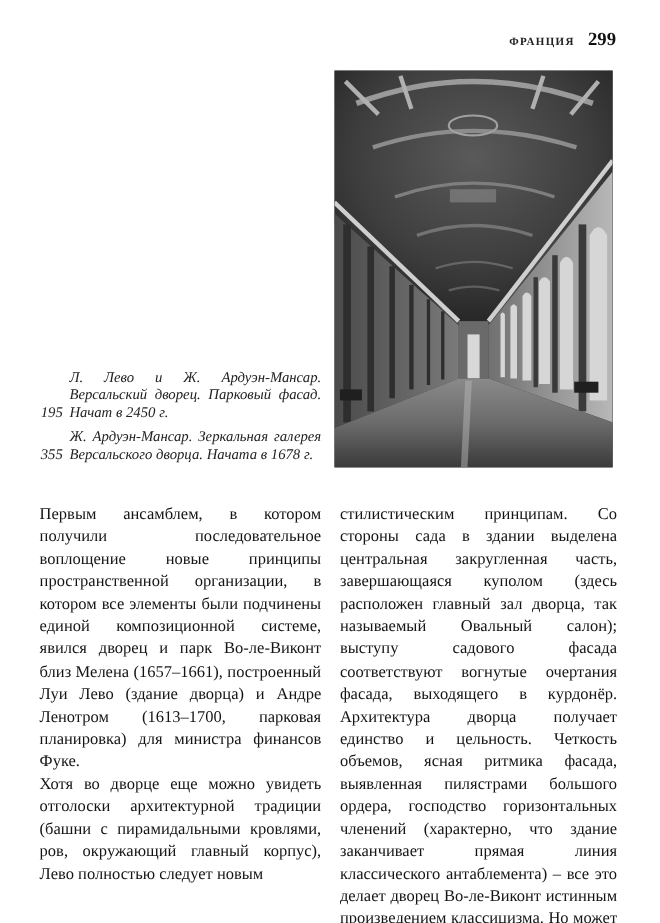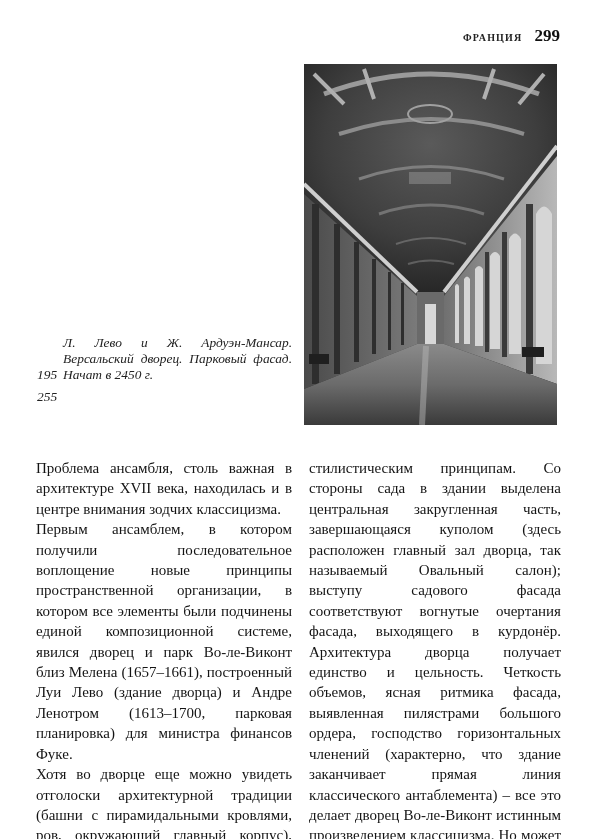--- a/index.html
+++ b/index.html
@@ -104,25 +104,25 @@
     <rect x="218" y="283" width="22" height="10" fill="#1f1f1f"></rect>
   </svg>
 </div>
 
 <div class="captions">
   <div class="caption">
     <span class="num">195</span>
     <span class="txt">Л. Лево и Ж. Ардуэн-Мансар. Версальский дворец. Парковый фасад. Начат в 2450 г.</span>
   </div>
   <div class="caption">
-    <span class="num">255</span>
+    <span class="num">355</span>
+    <span class="txt">Ж. Ардуэн-Мансар. Зеркальная галерея Версальского дворца. Начата в 1678 г.</span>
   </div>
 </div>
 
 <div class="col col-left">
-  <p>Проблема ансамбля, столь важная в архитектуре XVII века, находилась и в центре внимания зодчих классицизма.</p>
   <p>Первым ансамблем, в котором получили последовательное воплощение новые принципы пространственной организации, в котором все элементы были подчинены единой композиционной системе, явился дворец и парк Во-ле-Виконт близ Мелена (1657–1661), построенный Луи Лево (здание дворца) и Андре Ленотром (1613–1700, парковая планировка) для министра финансов Фуке.</p>
   <p>Хотя во дворце еще можно увидеть отголоски архитектурной традиции (башни с пирамидальными кровлями, ров, окружающий главный корпус), Лево полностью следует новым</p>
 </div>
 
 <div class="col col-right">
   <p>стилистическим принципам. Со стороны сада в здании выделена центральная закругленная часть, завершающаяся куполом (здесь расположен главный зал дворца, так называемый Овальный салон); выступу садового фасада соответствуют вогнутые очертания фасада, выходящего в курдонёр. Архитектура дворца получает единство и цельность. Четкость объемов, ясная ритмика фасада, выявленная пилястрами большого ордера, господство горизонтальных членений (характерно, что здание заканчивает прямая линия классического антаблемента) – все это делает дворец Во-ле-Виконт истинным произведением классицизма. Но может быть, главный признак нового стиля и основное достижение</p>
 </div>
 
 </body></html>

